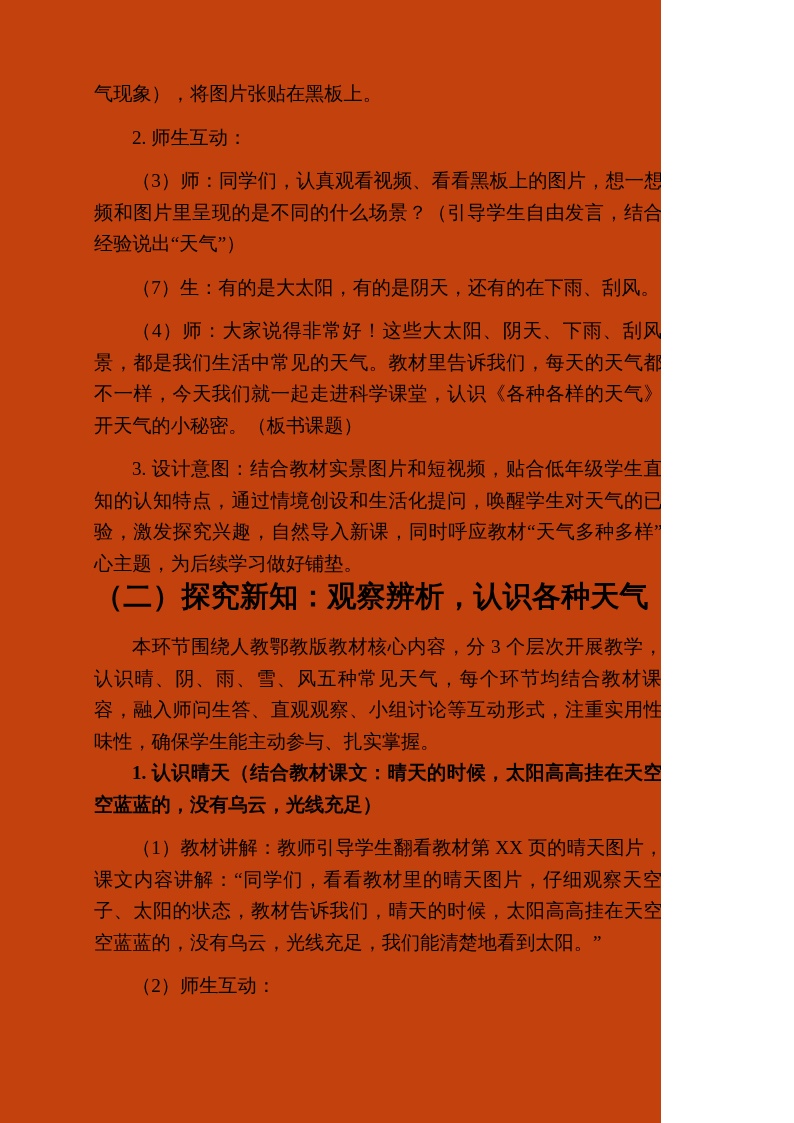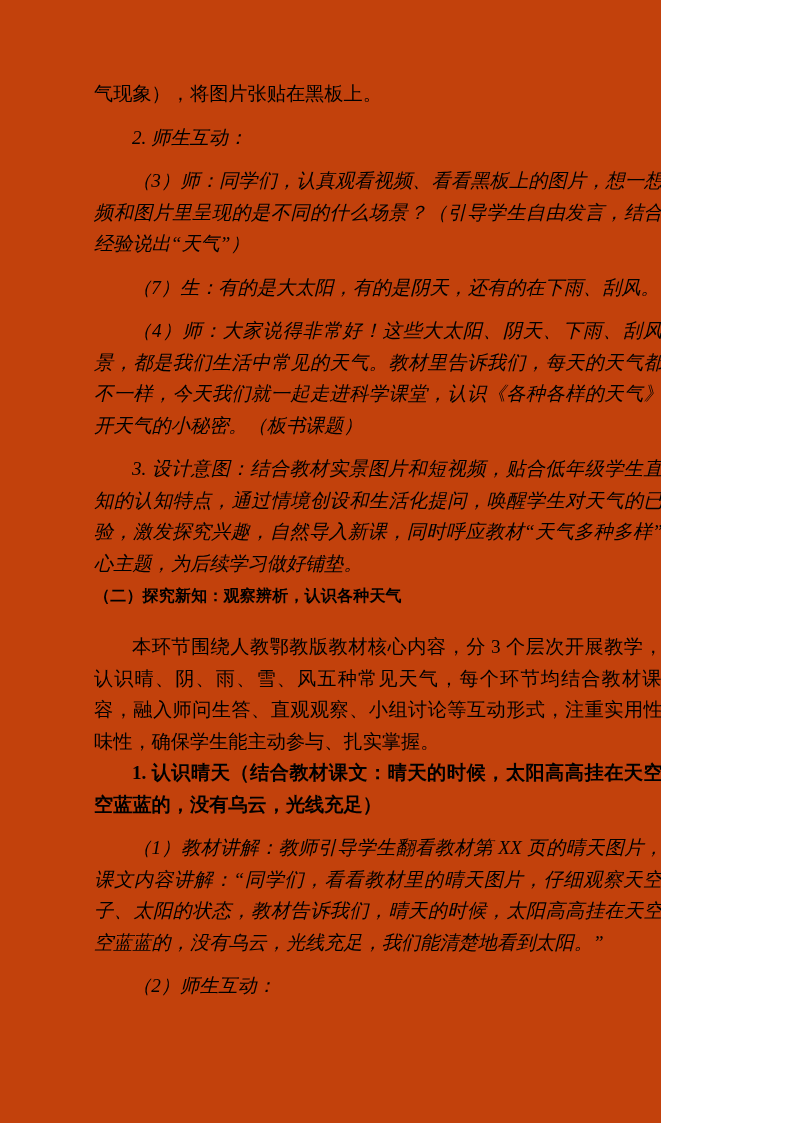--- a/index.html
+++ b/index.html
@@ -35,27 +35,27 @@
     word-break: break-all;
     letter-spacing: 0px;
   }
   .indent {
     text-indent: 38px;
   }
   .noindent {
     text-indent: 0;
   }
   
-  .gap-sm { margin-top: 12px; font-style: italic; }
+  .gap-sm { margin-top: 12px; }
   .gap-md { margin-top: 18px; }
   .gap-lg { margin-top: 26px; }
 
   
   .heading {
-    font-size: 16px;
+    font-size: 29px;
     line-height: 34px;
     font-weight: bold;
     text-align: left;
     text-indent: 0;
     margin: 0;
     letter-spacing: 0.2px;
   }
   
   .subheading {
     font-size: 19.2px;

